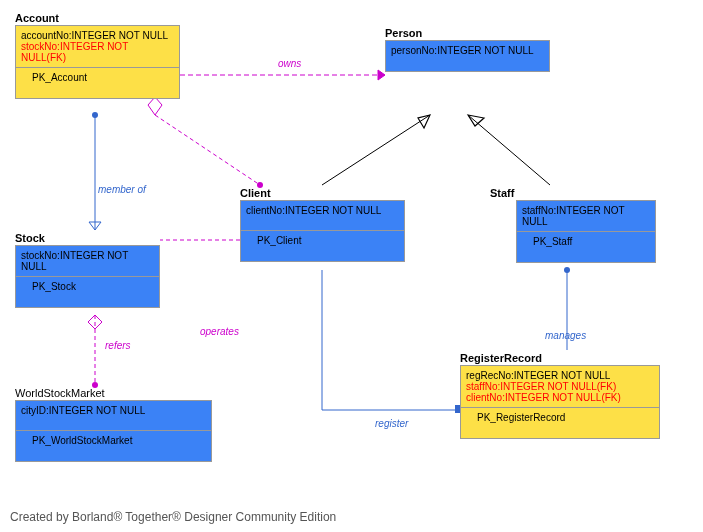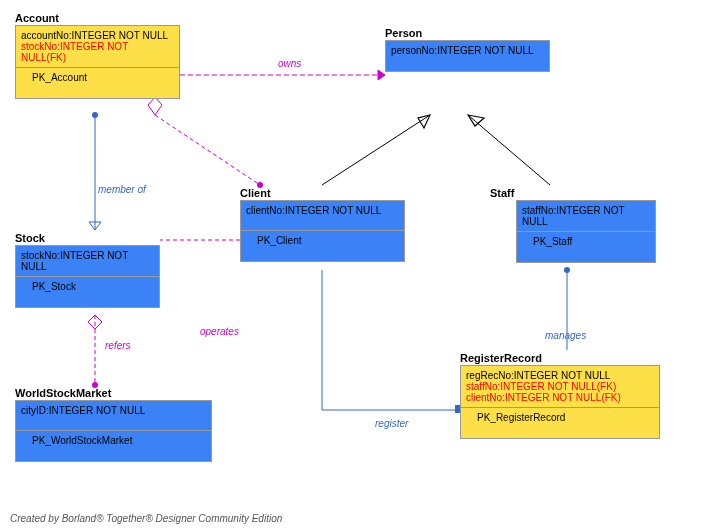--- a/index.html
+++ b/index.html
@@ -72,23 +72,22 @@
       top: 0;
       left: 0;
       width: 703px;
       height: 532px;
       pointer-events: none;
     }
     .footer-text {
       position: absolute;
       bottom: 8px;
       left: 10px;
-      font-size: 10px;
+      font-size: 12px;
       color: #555;
-      font-style: italic;
     }
   </style>
 </head>
 <body>
 
 <div class="diagram-container">
 
   <svg class="lines">
 
     <line x1="180" y1="75" x2="385" y2="75" stroke="#cc00cc" stroke-width="1" stroke-dasharray="5,3"></line>
@@ -179,21 +178,21 @@
   <div class="class-title" style="left:490px; top:187px; font-weight:bold;">Staff</div>
 
   <div class="uml-class white-bg" style="left:15px; top:400px; width:197px;">
     <div class="class-section">
       <span class="attr">cityID:INTEGER NOT NULL</span>
     </div>
     <div class="class-section">
       <span class="attr pk">PK_WorldStockMarket</span>
     </div>
   </div>
-  <div class="class-title" style="left:15px; top:387px; font-weight:bold;">WorldStockMarket</div>
+  <div class="class-title" style="left:15px; top:387px; font-weight:normal;">WorldStockMarket</div>
 
   <div class="uml-class" style="left:460px; top:365px; width:200px;">
     <div class="class-section">
       <span class="attr">regRecNo:INTEGER NOT NULL</span>
       <span class="attr red">staffNo:INTEGER NOT NULL(FK)</span>
       <span class="attr red">clientNo:INTEGER NOT NULL(FK)</span>
     </div>
     <div class="class-section">
       <span class="attr pk">PK_RegisterRecord</span>
     </div>

